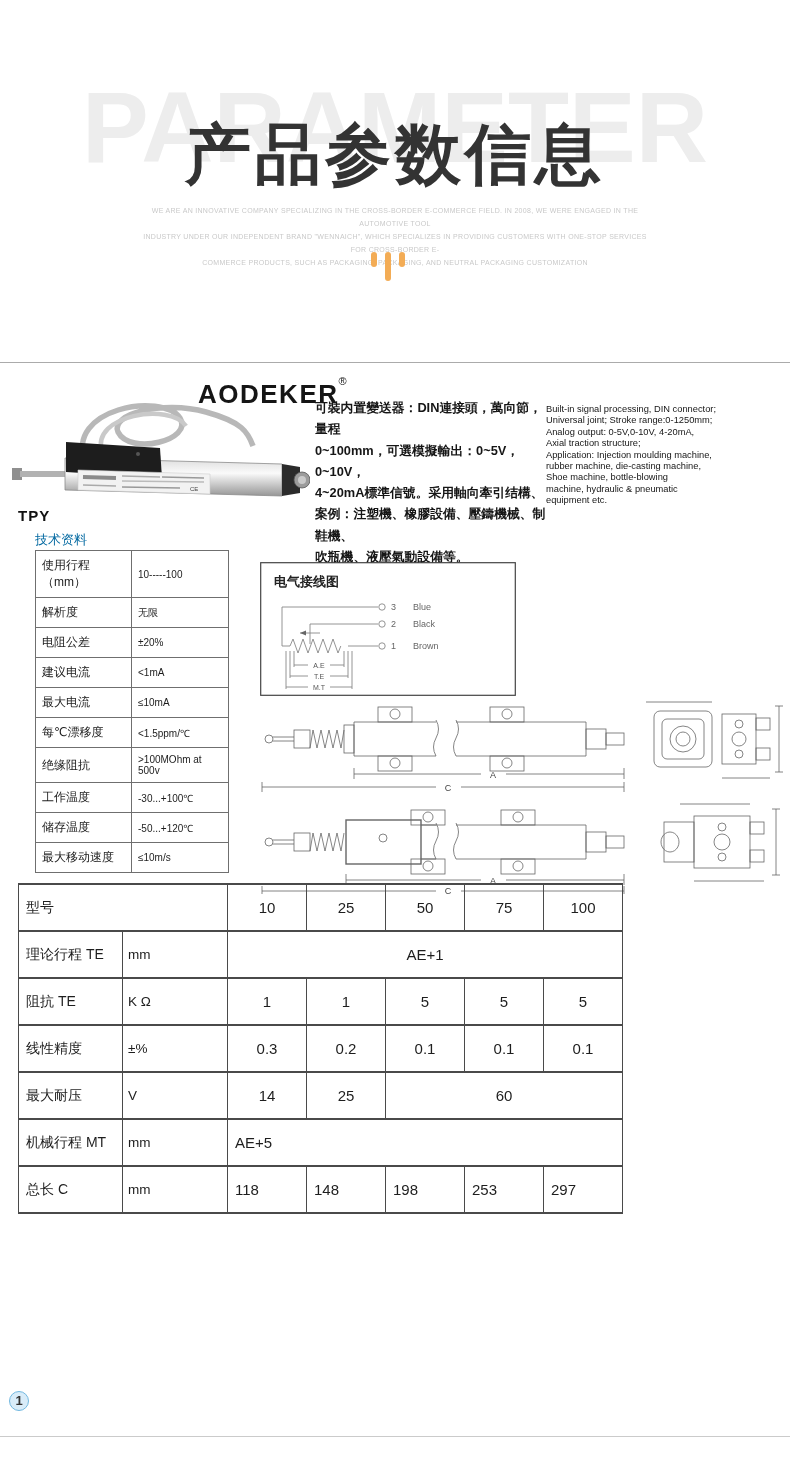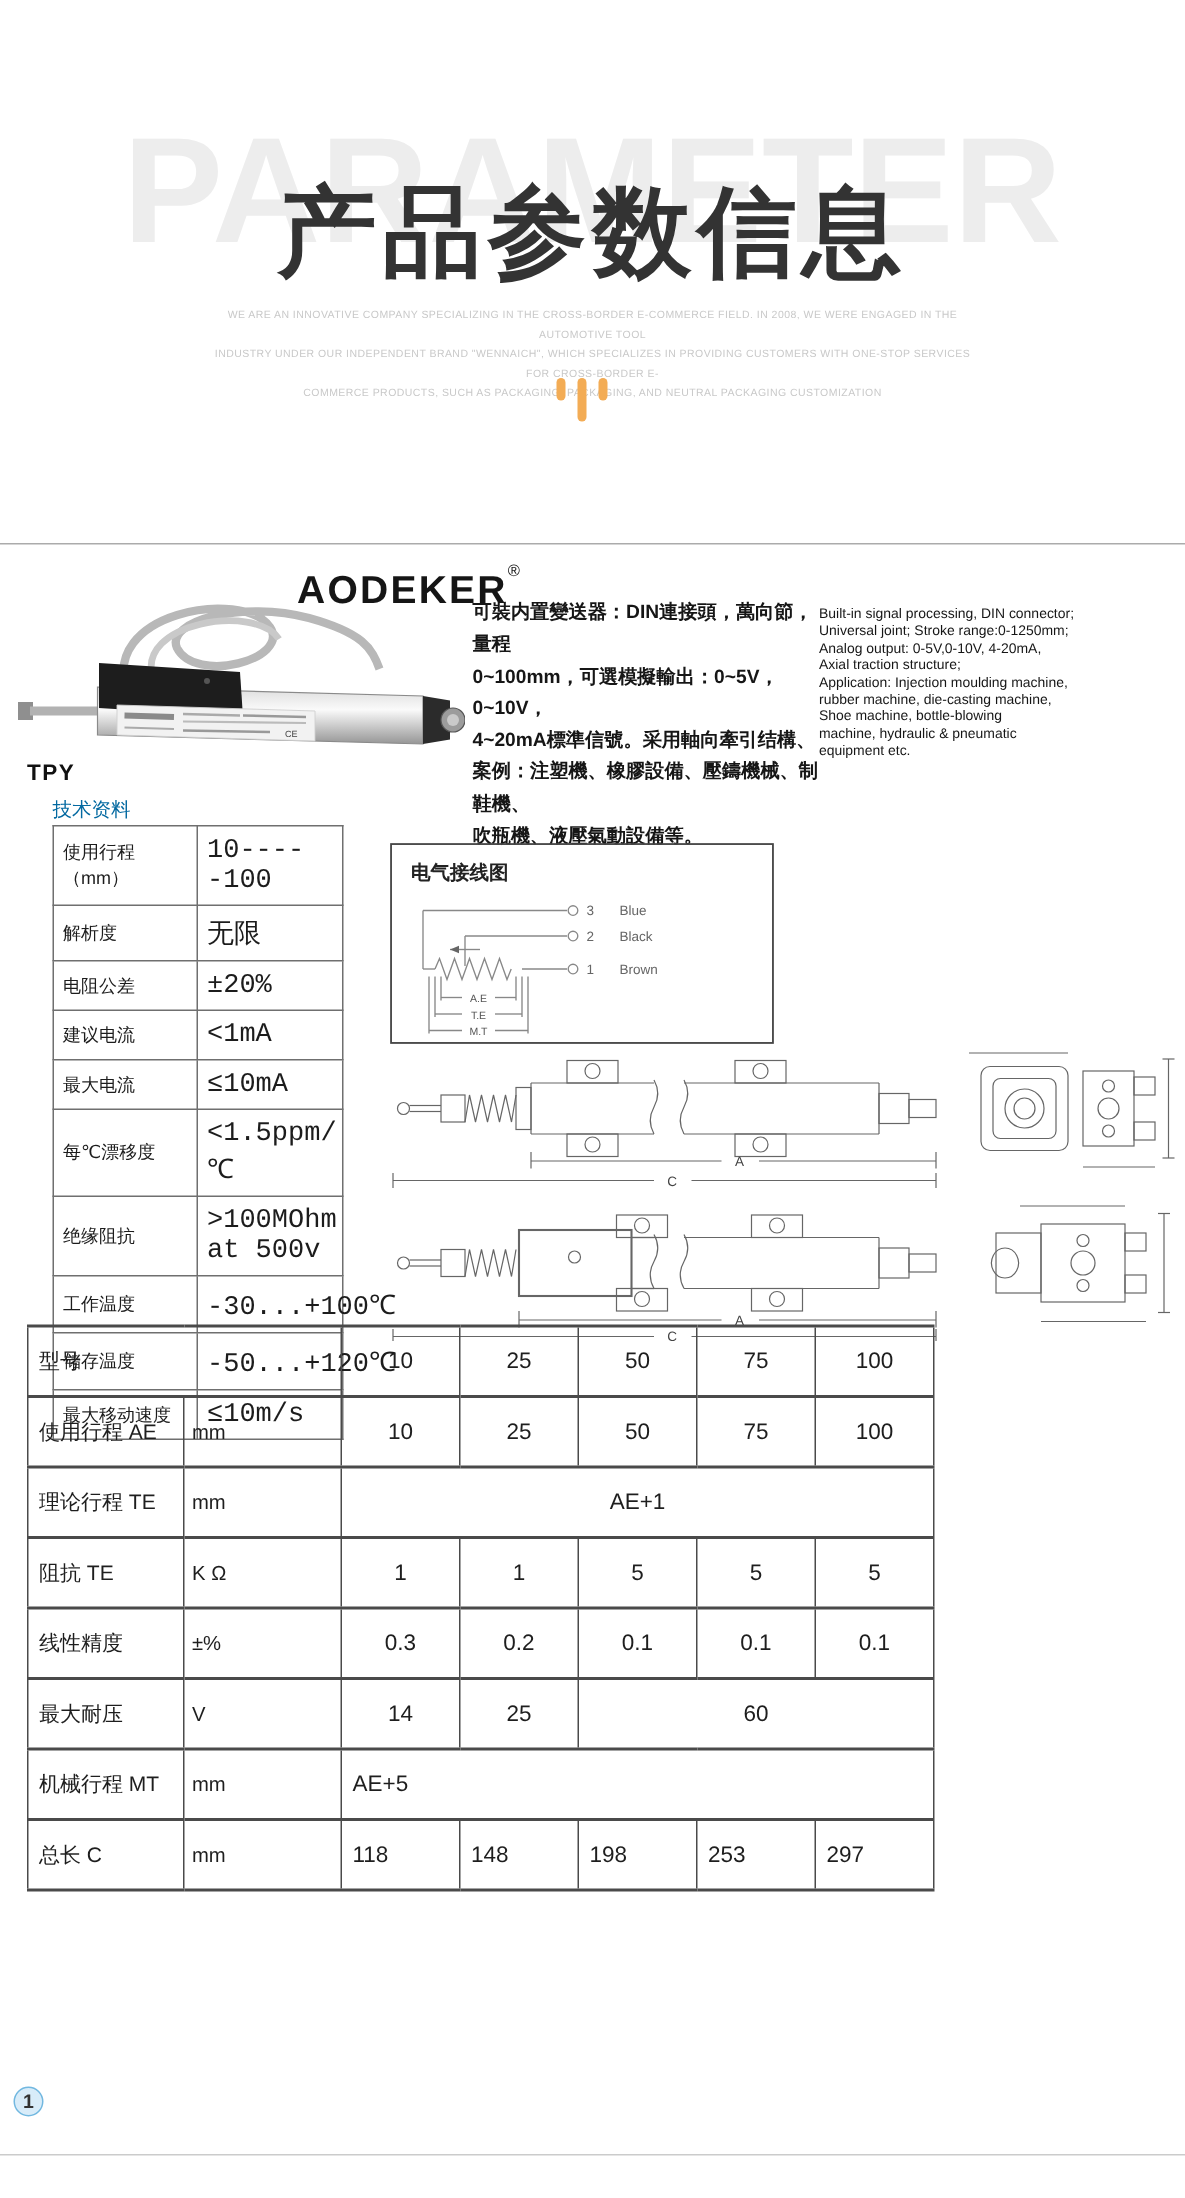--- a/index.html
+++ b/index.html
@@ -34,21 +34,21 @@
 
   .model-label { position:absolute; top:507px; left:18px; font-size:15px; font-weight:700;
     letter-spacing:1px; color:#111; }
   .spec-title { position:absolute; top:531px; left:35px; font-size:13px; color:#0369a1; }
 
   
   .spec-table { position:absolute; top:550px; left:35px; border-collapse:collapse;
     width:193px; table-layout:fixed; }
   .spec-table td { border:1px solid #6f6f6f; font-size:12px; color:#1c1c1c;
     padding:6px 3px 6px 6px; vertical-align:middle; }
-  .spec-table td.sv { font-family:Liberation Mono, monospace; font-size:18px; }
+  .spec-table td.sv { font-family:Liberation Sans, sans-serif; font-size:10px; }
 
   .wiring-box { position:absolute; top:562px; left:260px; }
   .drawings { position:absolute; top:694px; left:256px; }
 
   
   .param-table { position:absolute; top:883px; left:18px; border-collapse:collapse;
     width:604px; table-layout:fixed; }
   .param-table td { border:1px solid #4a4a4a; border-top-width:2px; border-bottom-width:2px;
     height:47px; font-size:15px; color:#1e1e1e; text-align:center; vertical-align:middle; }
   .param-table td.lbl { text-align:left; padding-left:7px; font-size:14px; }
@@ -348,29 +348,20 @@
     <tbody>
         <tr>
       <td class="lbl" colspan="2">型号</td>
       <td>10</td>
       <td>25</td>
       <td>50</td>
       <td>75</td>
       <td>100</td>
     </tr>
     <tr>
-      <td class="lbl">使用行程 AE</td>
-      <td class="unit">mm</td>
-      <td>10</td>
-      <td>25</td>
-      <td>50</td>
-      <td>75</td>
-      <td>100</td>
-    </tr>
-    <tr>
       <td class="lbl">理论行程 TE</td>
       <td class="unit">mm</td>
       <td colspan="5">AE+1</td>
     </tr>
     <tr>
       <td class="lbl">阻抗 TE</td>
       <td class="unit">K Ω</td>
       <td>1</td>
       <td>1</td>
       <td>5</td>

